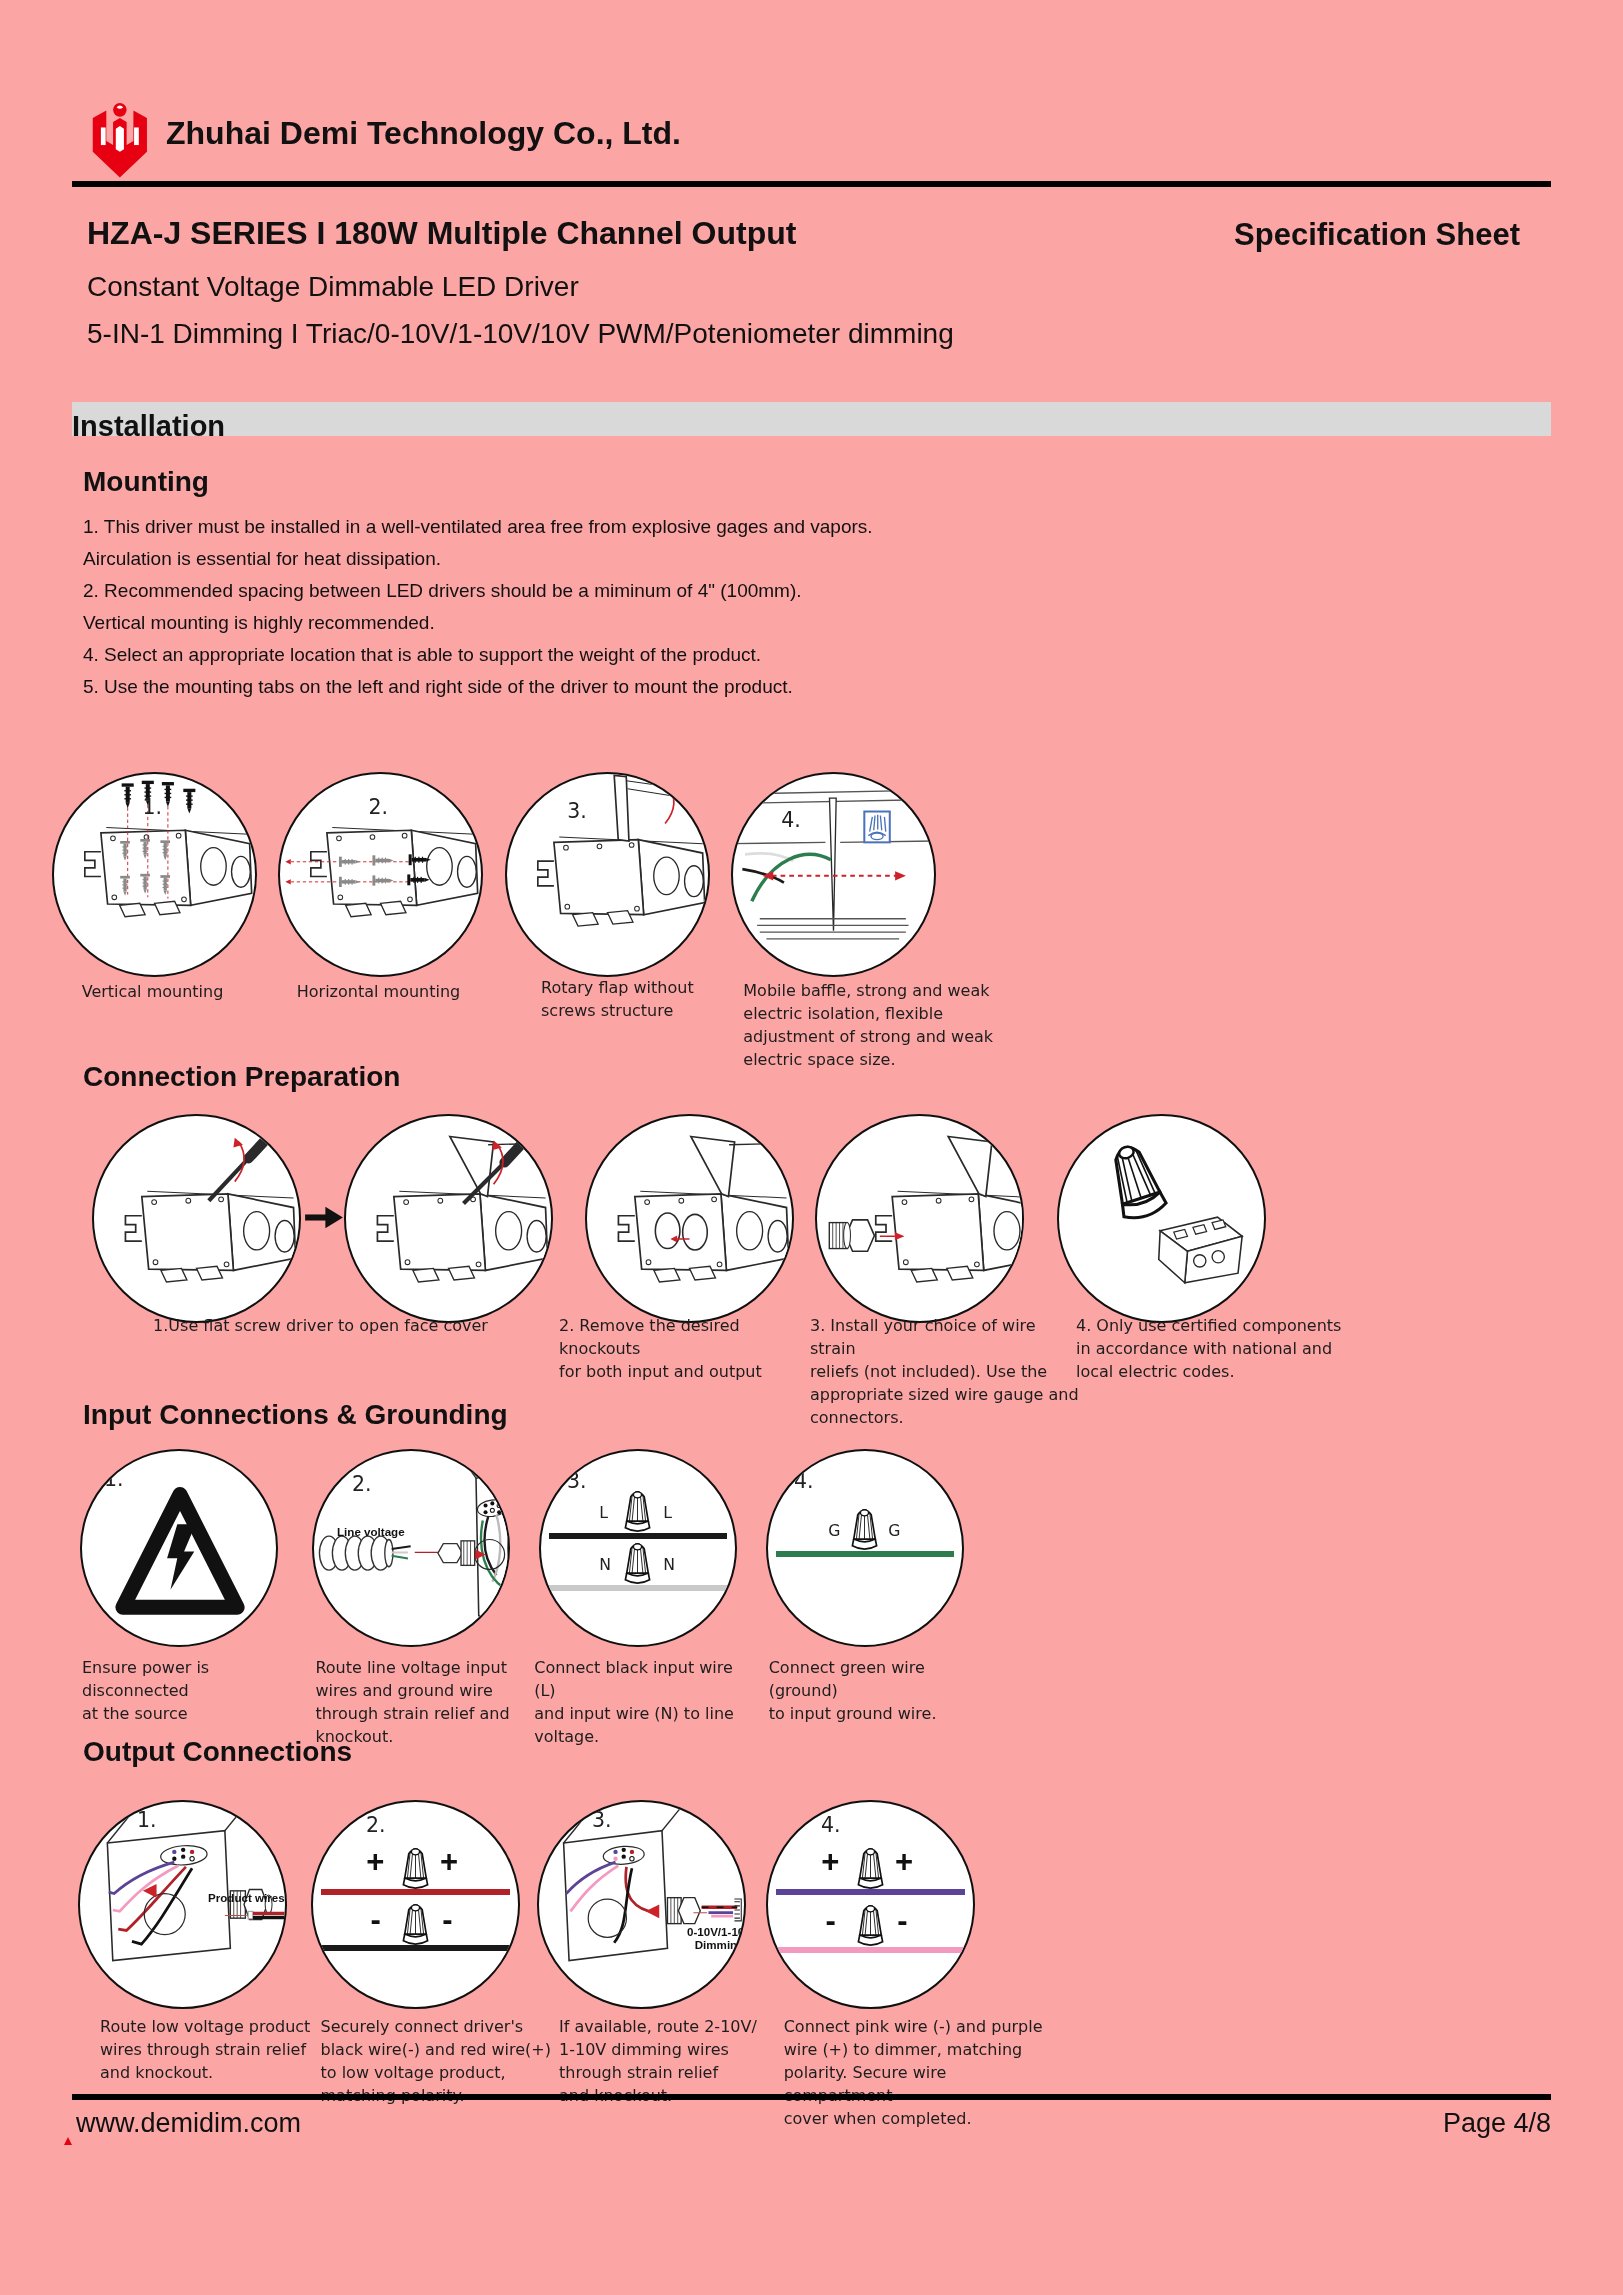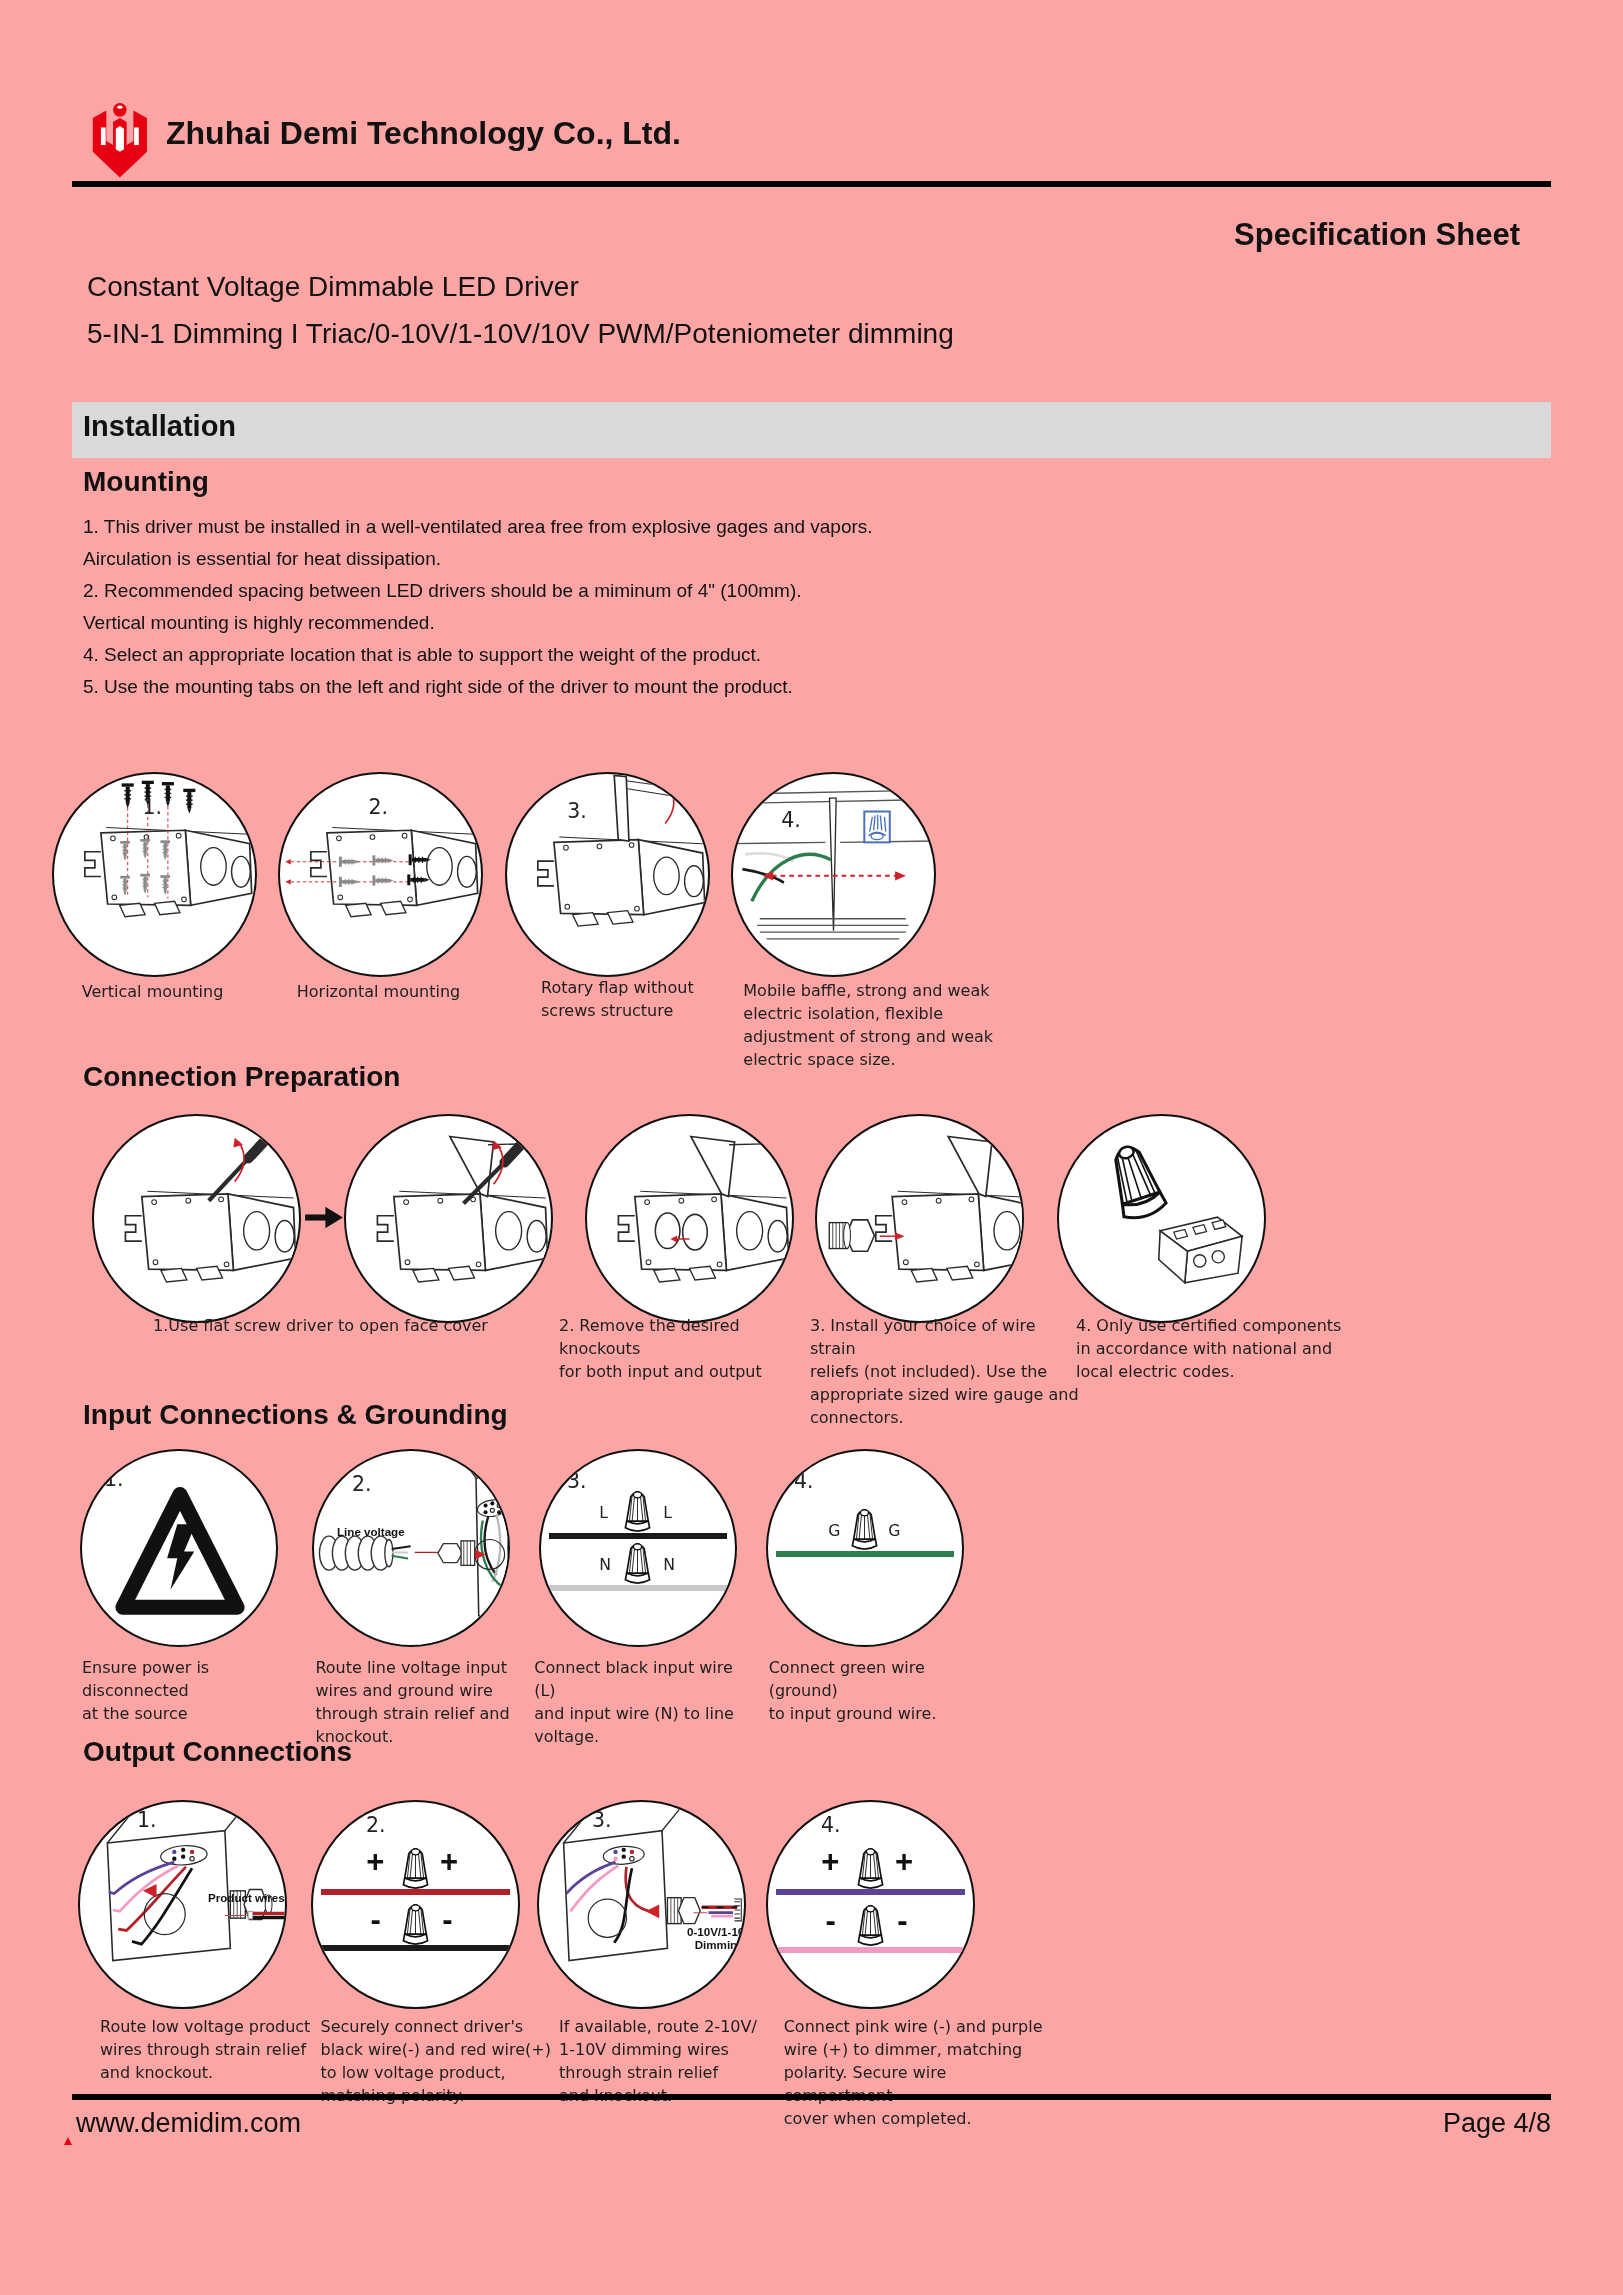--- a/index.html
+++ b/index.html
@@ -4,22 +4,22 @@
 <style>
   html,body{margin:0;padding:0;background:#ffffff;}
   .page{position:relative;width:1623px;height:2295px;background:#fca5a5;overflow:hidden;
         font-family:"Liberation Sans",sans-serif;color:#111;}
   .abs{position:absolute;}
   .rule{position:absolute;background:#000;}
   .company{font-size:32px;font-weight:bold;letter-spacing:0px;}
   .title-main{font-size:32px;font-weight:bold;}
   .title-right{font-size:31px;font-weight:bold;}
   .title-sub{font-size:28px;}
-  .secbar{position:absolute;background:#d9d9d9;height:56px;line-height:49px;
-          font-size:29px;font-weight:bold;padding-left:11px;box-sizing:border-box;}
+  .secbar{position:absolute;background:#d9d9d9;height:34px;line-height:49px;
+          font-size:29px;font-weight:bold;box-sizing:border-box;}
   .h2{font-size:28px;font-weight:bold;}
   .body-line{font-size:19px;line-height:32px;white-space:nowrap;}
   .fig{position:absolute;}
   .circ{position:relative;border:2.7px solid #101010;border-radius:50%;
         background:#fff;overflow:hidden;}
   .num{position:absolute;font-family:"DejaVu Sans",sans-serif;font-size:20.5px;color:#222;}
   .cap{position:absolute;font-family:"DejaVu Sans",sans-serif;font-size:16px;
        line-height:23px;color:#1d1d1d;white-space:pre-line;}
   .cap-center{text-align:center;}
   .dlabel{position:absolute;font-family:"Liberation Sans",sans-serif;font-weight:bold;
@@ -90,20 +90,21 @@
     <circle cx="50" cy="14" r="10" fill="#e60012"></circle>
     <path d="M45,10 q5,-5 10,0 q-5,5 -10,0" fill="#fff"></path>
     <path d="M10,26 L30,15 L30,60 L40,66 L40,32 L50,26 L60,32 L60,66 L70,60 L70,15 L90,26 L90,76 L50,114 L10,76 Z" fill="#e60012"></path>
     <path d="M50,38 L56,42 L56,72 L50,76 L44,72 L44,42 Z" fill="#fff"></path>
     <rect x="22" y="40" width="7" height="26" fill="#fff"></rect>
     <rect x="71" y="40" width="7" height="26" fill="#fff"></rect>
   </svg>
   <div class="abs company" style="left:166px;top:115px">Zhuhai Demi Technology Co., Ltd.</div>
   <div class="rule" style="left:72px;top:181px;width:1479px;height:6.1px"></div>
 
+  <div class="abs title-main" style="left:87px;top:215px">HZA-J SERIES I 180W Multiple Channel Output</div>
   <div class="abs title-right" style="right:103px;top:217px">Specification Sheet</div>
   <div class="abs title-sub" style="left:87px;top:271px">Constant Voltage Dimmable LED Driver</div>
   <div class="abs title-sub" style="left:87px;top:318px">5-IN-1 Dimming I Triac/0-10V/1-10V/10V PWM/Poteniometer dimming</div>
 
   <div class="secbar" style="left:72px;top:402px;width:1479px">Installation</div>
 
   <div class="abs h2" style="left:83px;top:466px">Mounting</div>
 
   <div class="abs" style="left:83px;top:511px">
     <div class="body-line">1. This driver must be installed in a well-ventilated area free from explosive gages and vapors.</div>

